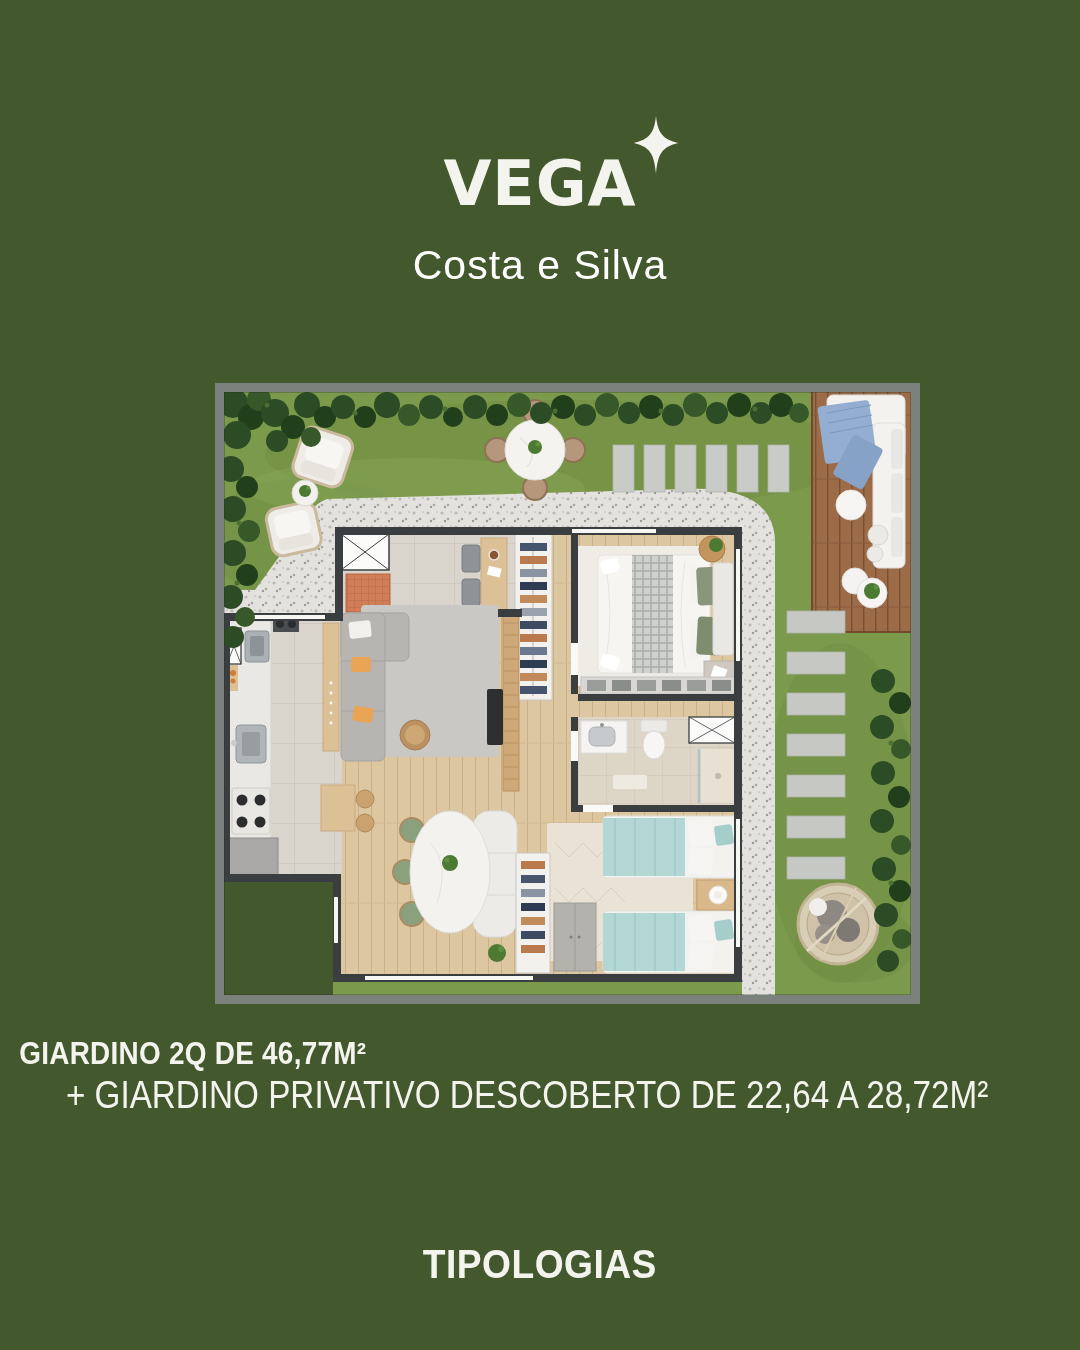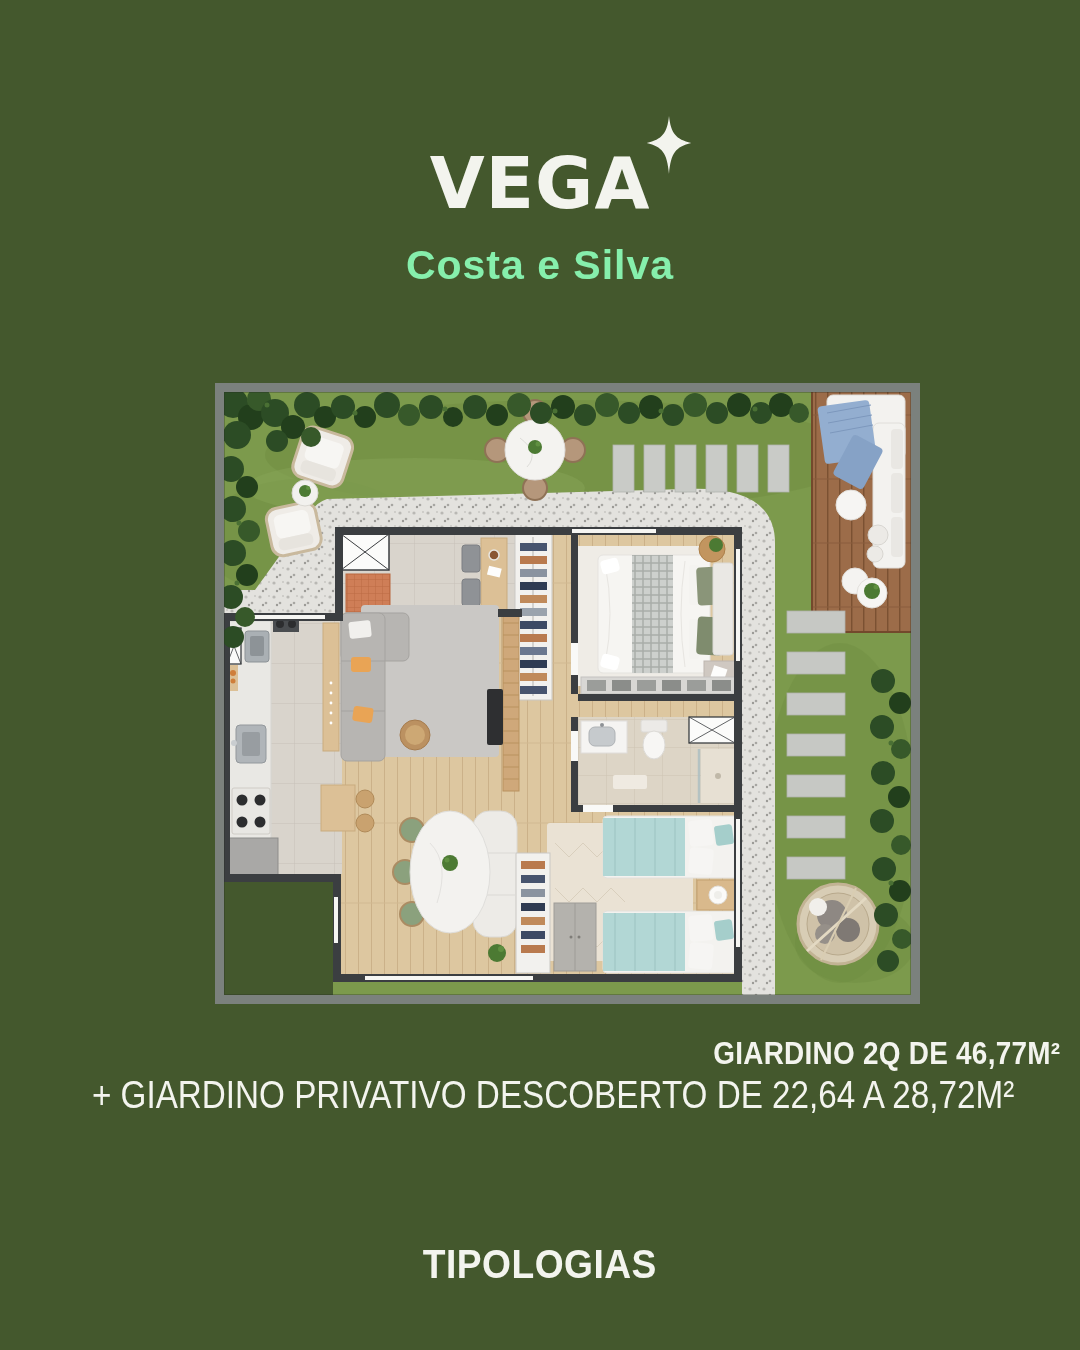--- a/index.html
+++ b/index.html
@@ -10,34 +10,34 @@
     overflow:hidden;
     font-family:"Liberation Sans", sans-serif;
     color:#f3f4ee;
   }
   
   .logo-block{position:absolute;top:136px;left:0;width:100%;text-align:center;}
   .brand-wrap{position:relative;display:inline-block;}
   .brand{
     font-family:"DejaVu Sans", sans-serif;
     font-weight:bold;
-    font-size:71px;line-height:96px;
+    font-size:62px;line-height:96px;
     letter-spacing:1px;color:#f3f4ee;
   }
   .sparkle{position:absolute;top:-20px;right:-46px;width:54px;height:58px;}
   .subbrand{
     margin-top:12px;
-    font-size:41px;line-height:42px;font-weight:700;
-    letter-spacing:1px;color:#86efac;
+    font-size:41px;line-height:42px;font-weight:400;
+    letter-spacing:1px;color:#ffffff;
   }
   
   .plan{position:absolute;left:215px;top:383px;width:705px;height:629px;}
   .plan svg{display:block;width:705px;height:629px;}
   
-  .caption{position:absolute;top:1036px;left:0;width:100%;text-align:right;}
+  .caption{position:absolute;top:1036px;left:0;width:100%;text-align:left;}
   .cap-title{font-size:31px;font-weight:700;letter-spacing:.3px;}
   .cap-title span{display:inline-block;transform:scaleX(.9);}
   .cap-sub{margin-top:2px;font-size:38px;font-weight:400;}
   .cap-sub span{display:inline-block;transform:scaleX(.875);}
   .footer-title{position:absolute;top:1242px;left:0;width:100%;text-align:center;
     font-size:40px;font-weight:700;letter-spacing:.5px;}
   .footer-title span{display:inline-block;transform:scaleX(.93);}
 </style>
 </head>
 <body>

